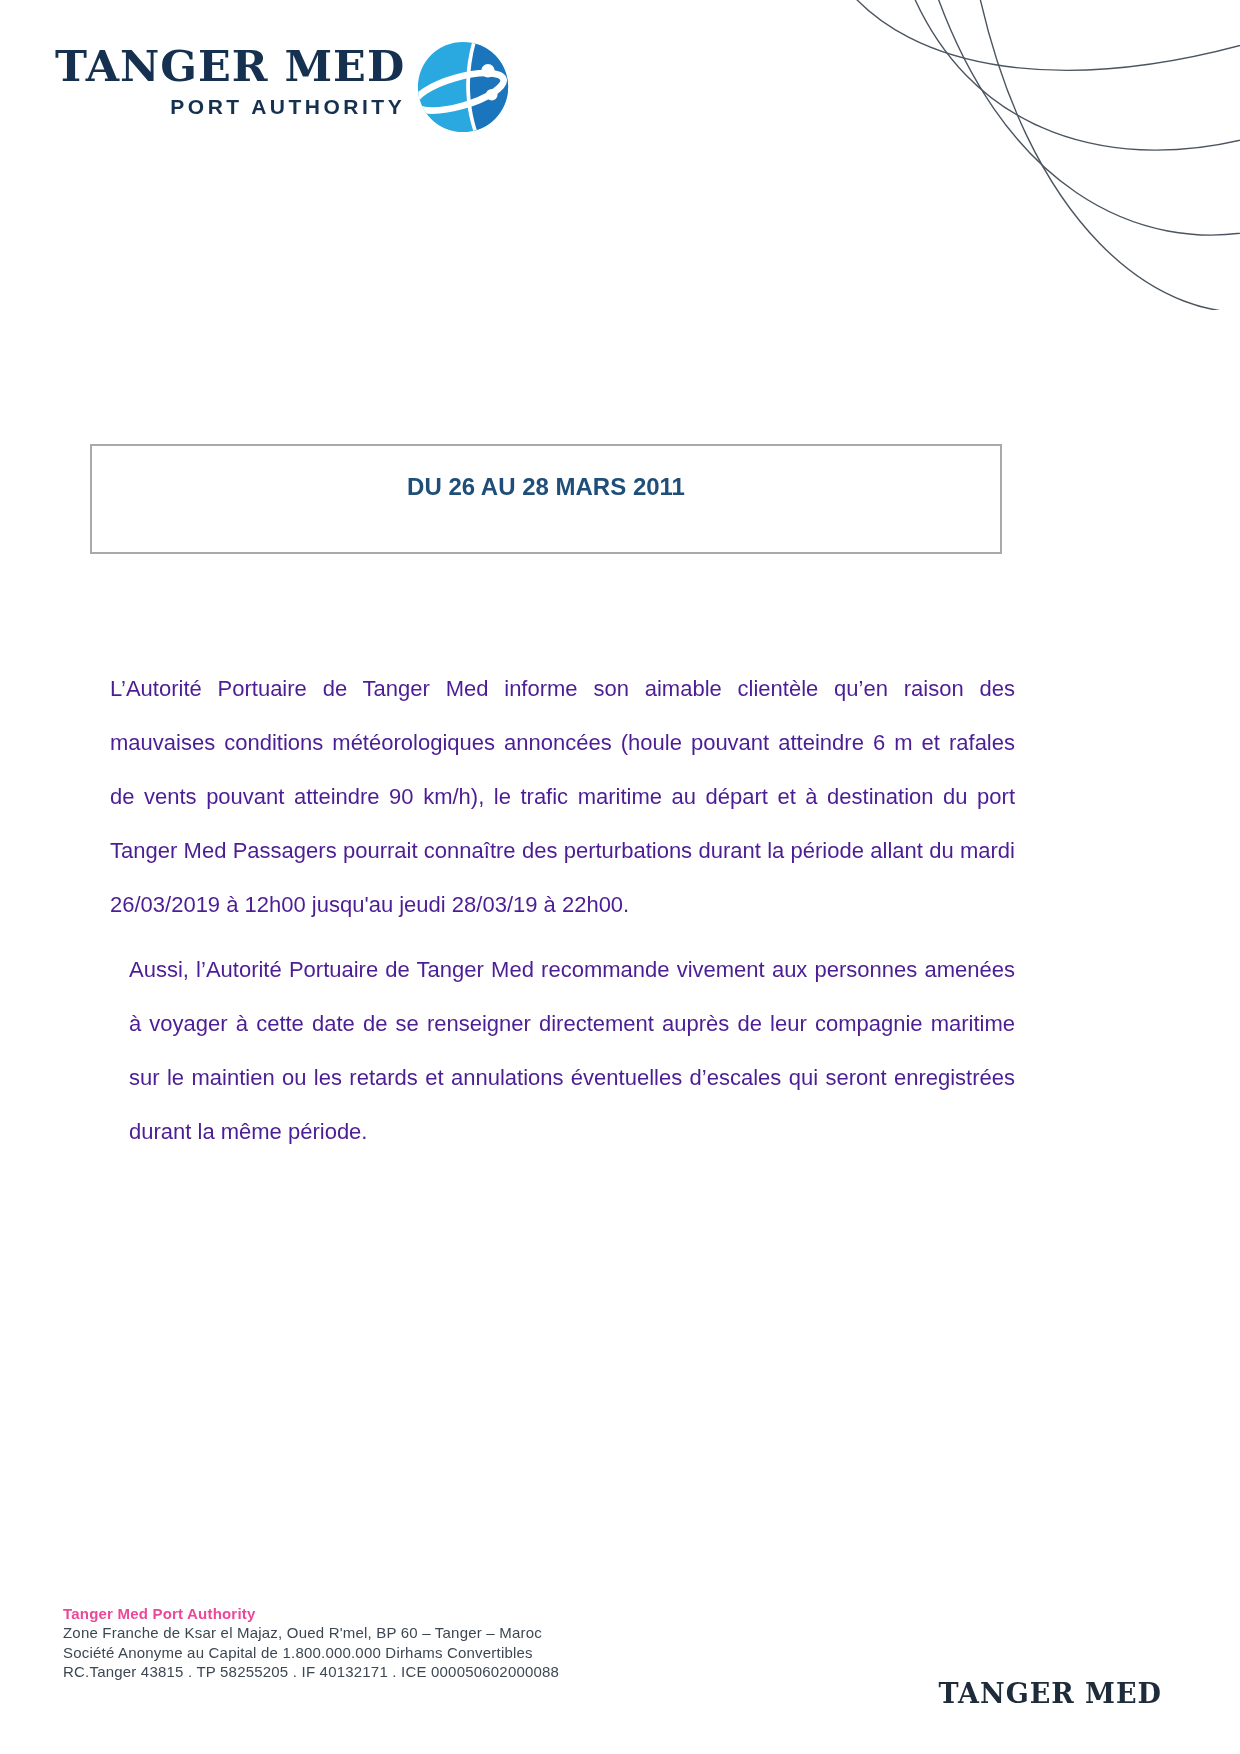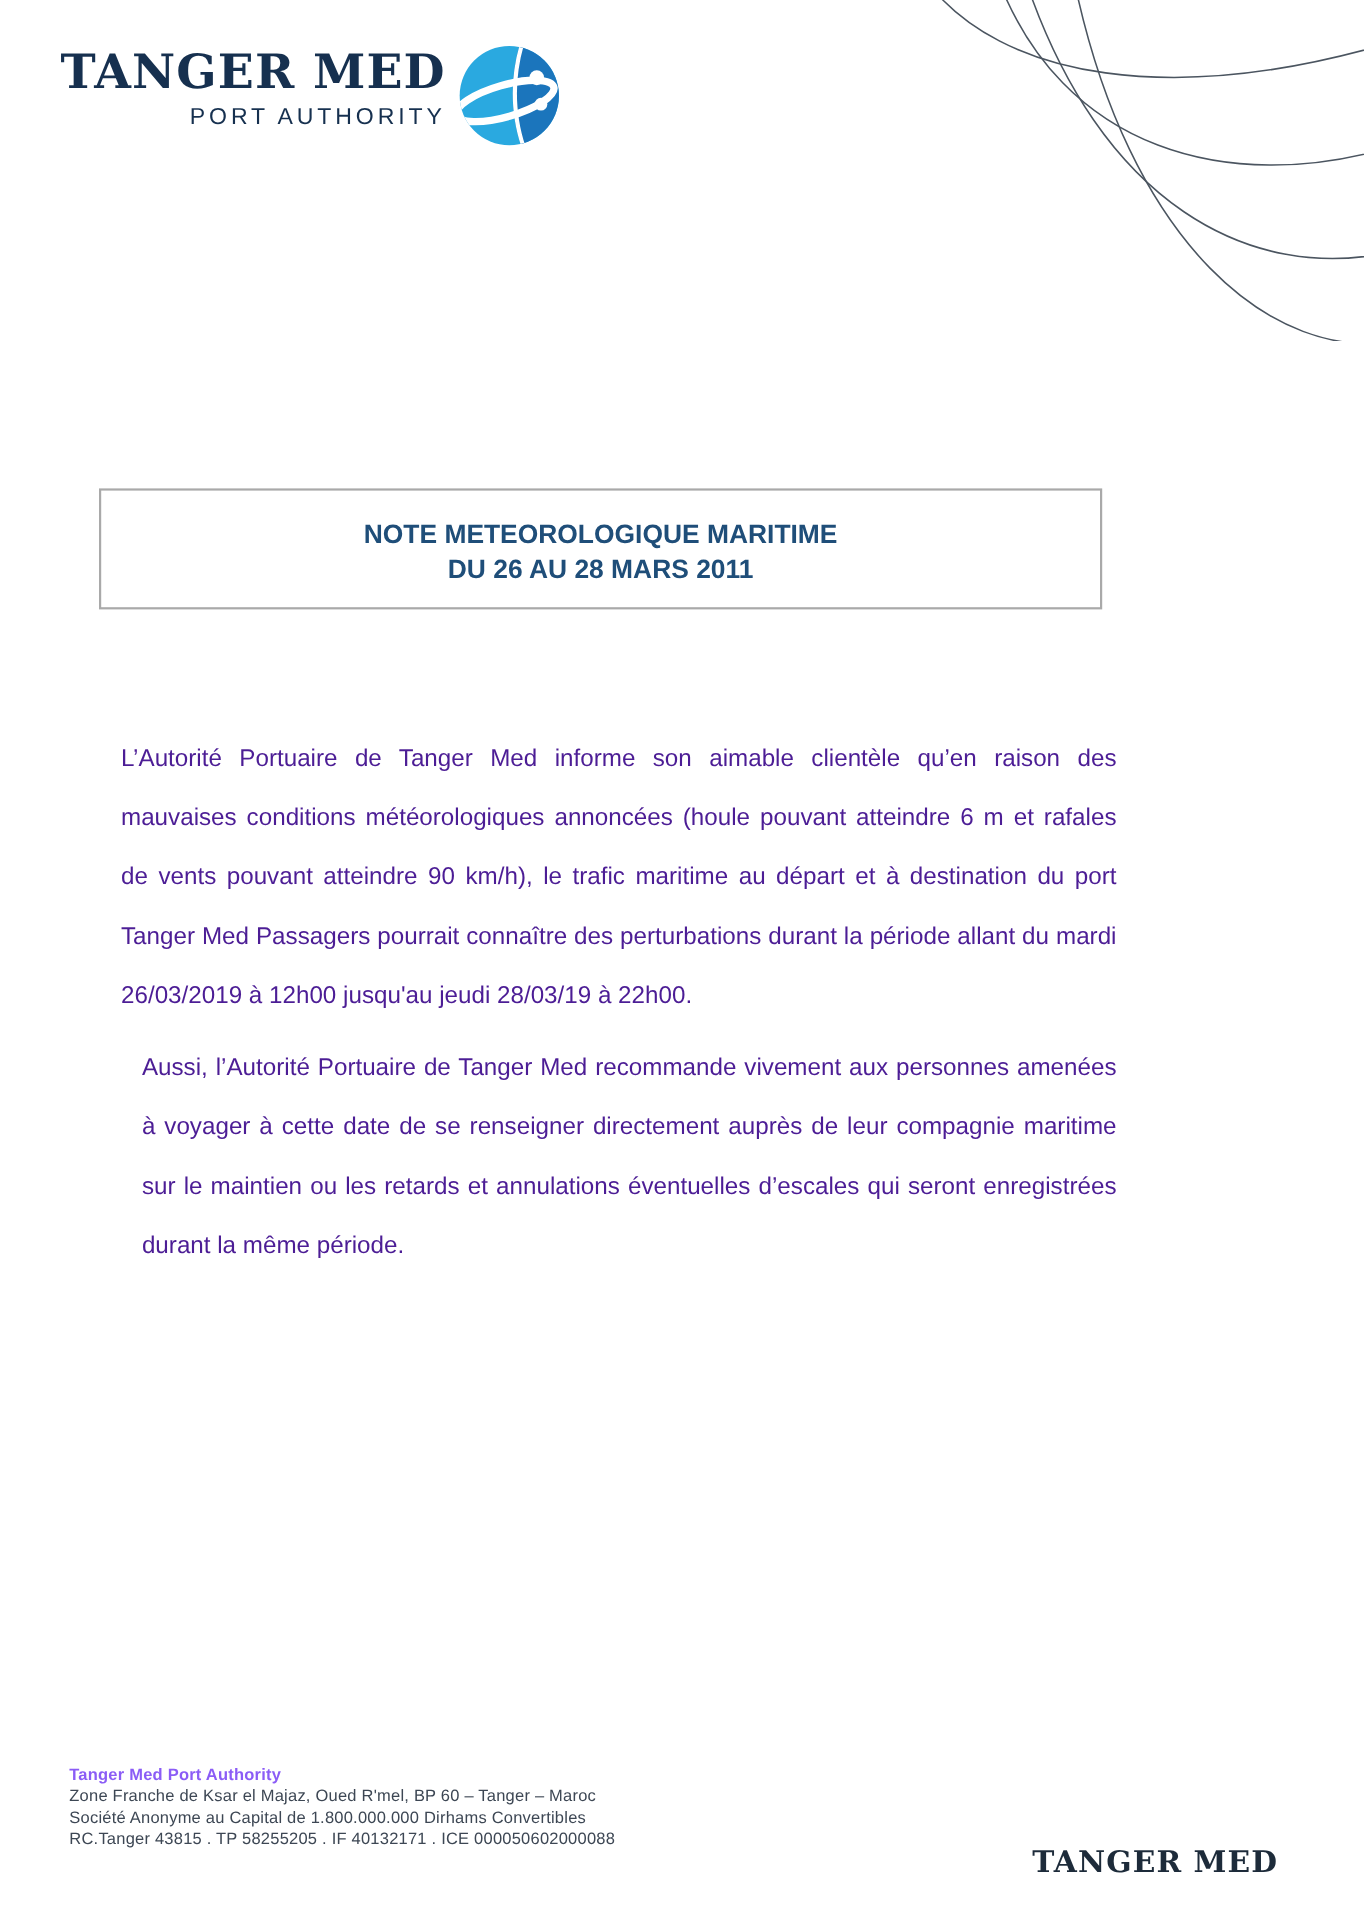--- a/index.html
+++ b/index.html
@@ -31,21 +31,21 @@
     line-height: 1;
   }
   .logo-text .l1 {
     font-size: 43px;
     font-weight: bold;
     letter-spacing: 1px;
     white-space: nowrap;
   }
   .logo-text .l2 {
     font-size: 21px;
-    font-weight: normal;
+    font-weight: bold;
     letter-spacing: 3.5px;
     margin-top: 8px;
     font-family: "Liberation Sans", sans-serif;
     white-space: nowrap;
   }
   .logo-mark {
     margin-left: 10px;
     margin-top: -6px;
   }
 
@@ -101,21 +101,21 @@
     position: absolute;
     left: 63px;
     top: 1604px;
     color: #3d4754;
     font-size: 15px;
     line-height: 19.4px;
     letter-spacing: 0.2px;
   }
   .footer .bold {
     font-weight: bold;
-    color: #8b5cf6;
+    color: #ec4899;
   }
   .footer-wordmark {
     position: absolute;
     right: 78px;
     top: 1678px;
     font-family: "DejaVu Serif", serif;
     font-weight: bold;
     font-size: 27px;
     letter-spacing: 1px;
     color: #1d2b3a;
@@ -150,21 +150,20 @@
         <path d="M 62,-5 C 50,30 50,70 64,105 L 105,105 L 105,-5 Z" fill="#1b75bc"></path>
         <path d="M 66,-5 C 54,30 54,70 68,105 L 64,105 C 50,70 50,30 62,-5 Z" fill="#ffffff"></path>
         <ellipse cx="46" cy="55" rx="48" ry="15" fill="none" stroke="#ffffff" stroke-width="7" transform="rotate(-16 46 55)"></ellipse>
         <circle cx="76" cy="33" r="7" fill="#ffffff"></circle>
         <circle cx="80" cy="58" r="6" fill="#ffffff"></circle>
       </g>
     </svg>
   </div>
 
   <div class="title-box">
-    <div class="t">NOTE METEOROLOGIQUE MARITIME</div>
     <div class="t">DU 26 AU 28 MARS 2011</div>
   </div>
 
   <div class="body-text">
     <p>L’Autorité Portuaire de Tanger Med informe son aimable clientèle qu’en raison des mauvaises conditions météorologiques annoncées (houle pouvant atteindre 6 m et rafales de vents pouvant atteindre 90 km/h), le trafic maritime au départ et à destination du port Tanger Med Passagers pourrait connaître des perturbations durant la période allant du mardi 26/03/2019 à 12h00 jusqu'au jeudi 28/03/19 à 22h00.</p>
     <p>Aussi, l’Autorité Portuaire de Tanger Med recommande vivement aux personnes amenées à voyager à cette date de se renseigner directement auprès de leur compagnie maritime sur le maintien ou les retards et annulations éventuelles d’escales qui seront enregistrées durant la même période.</p>
   </div>
 
   <div class="footer">
     <div class="bold">Tanger Med Port Authority</div>

